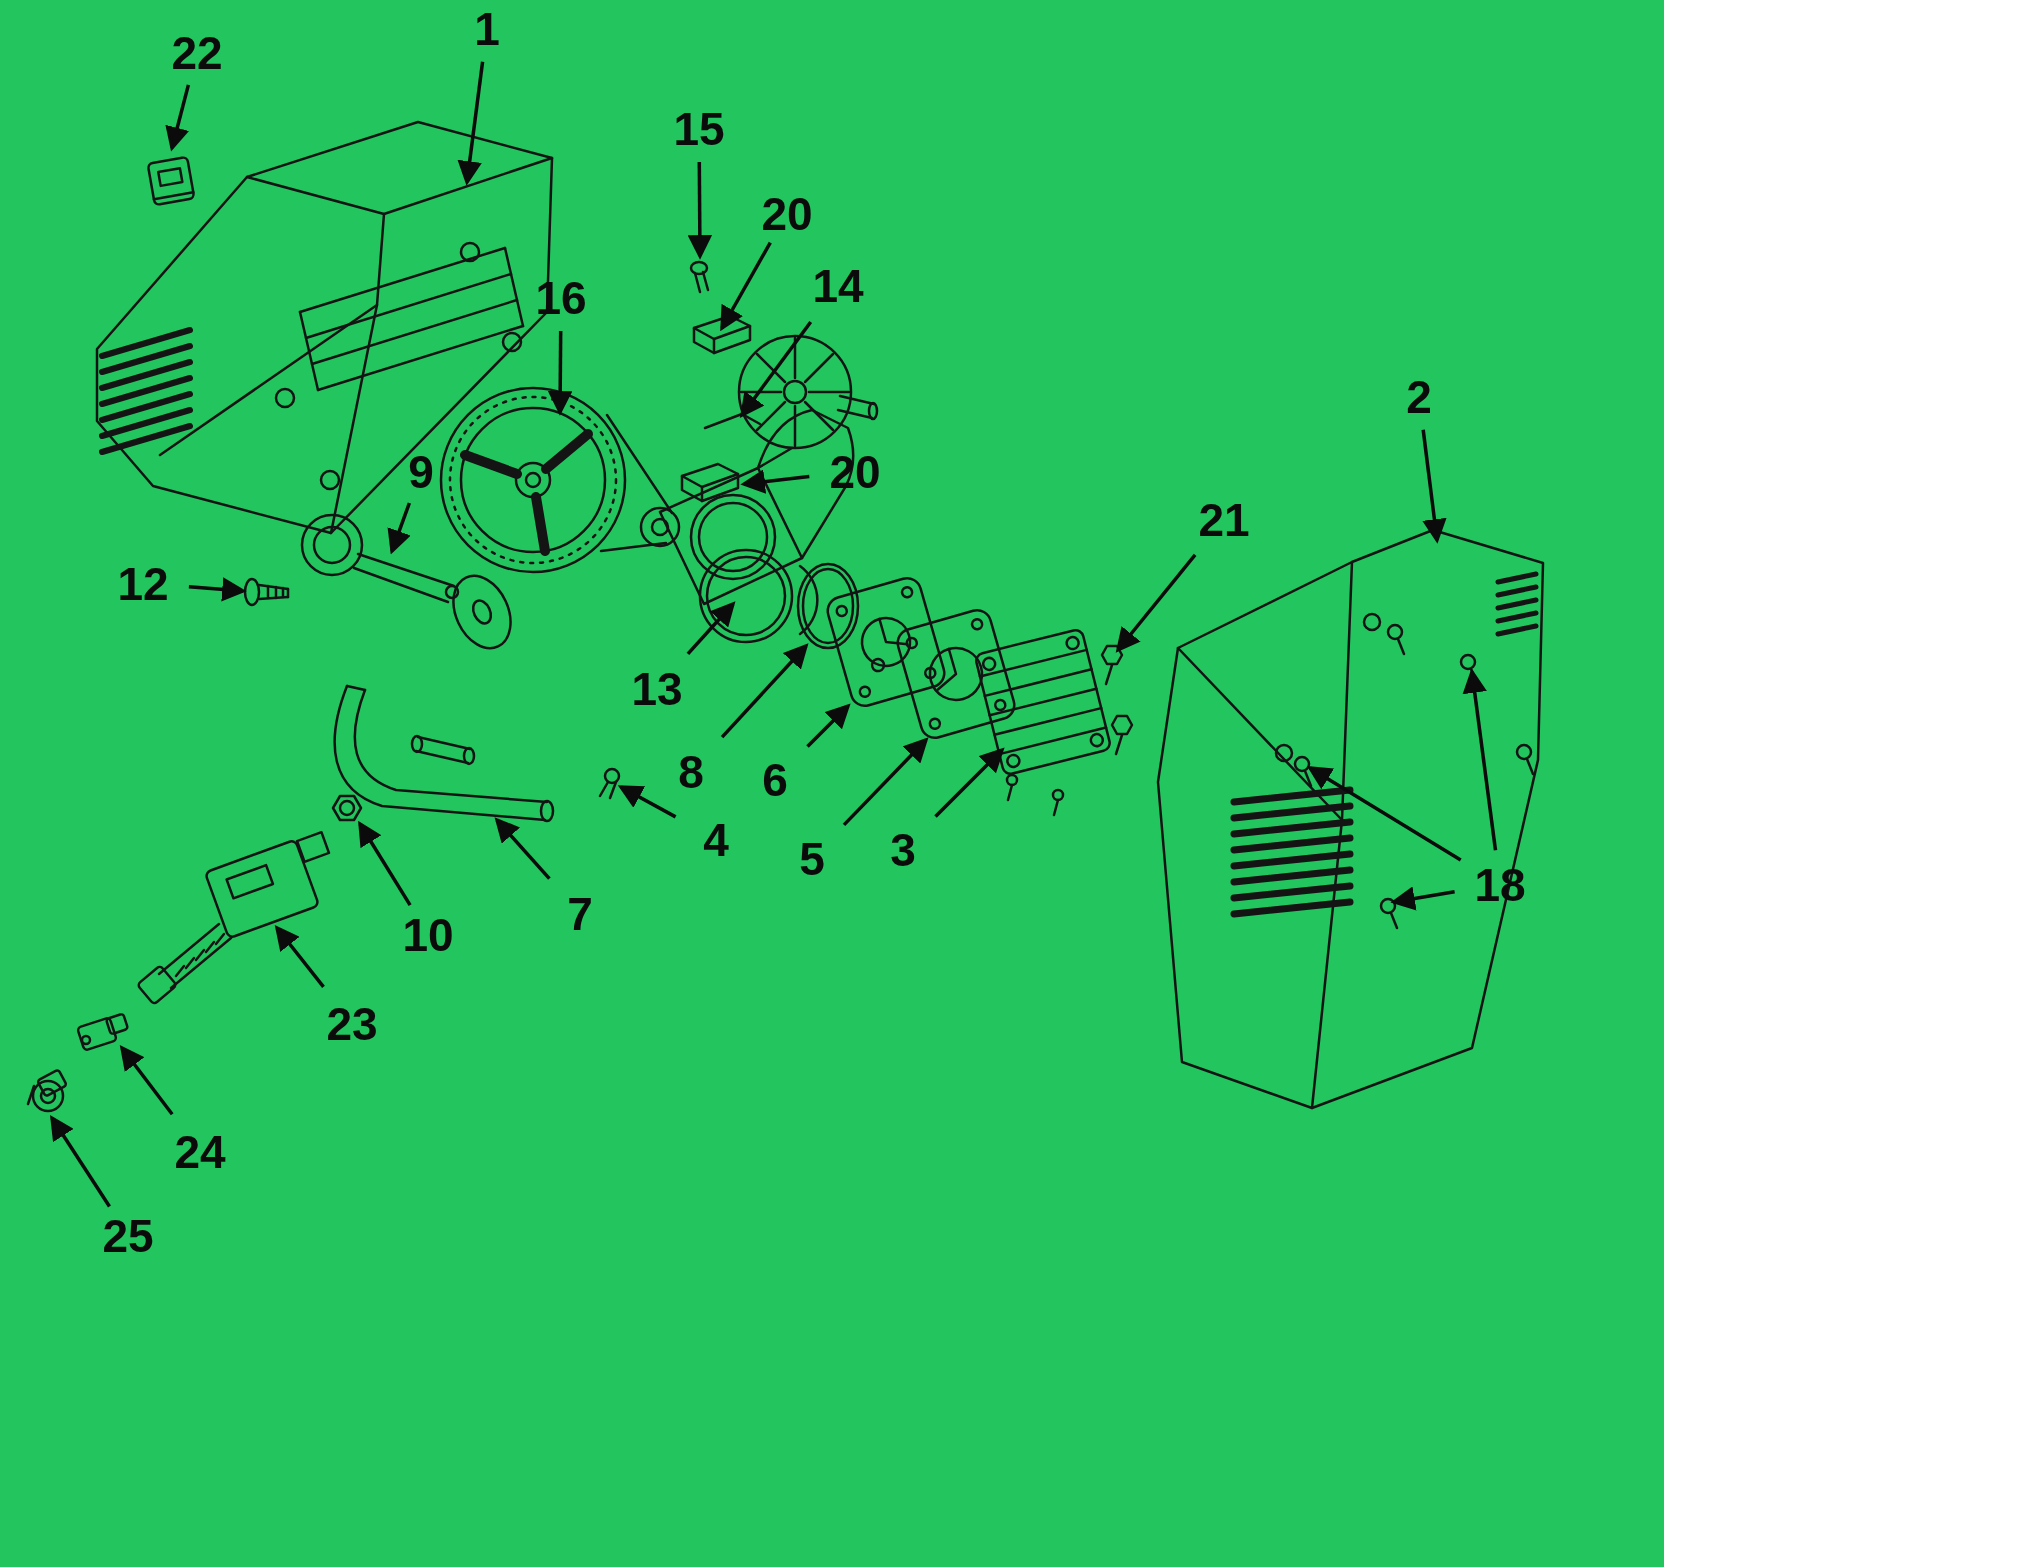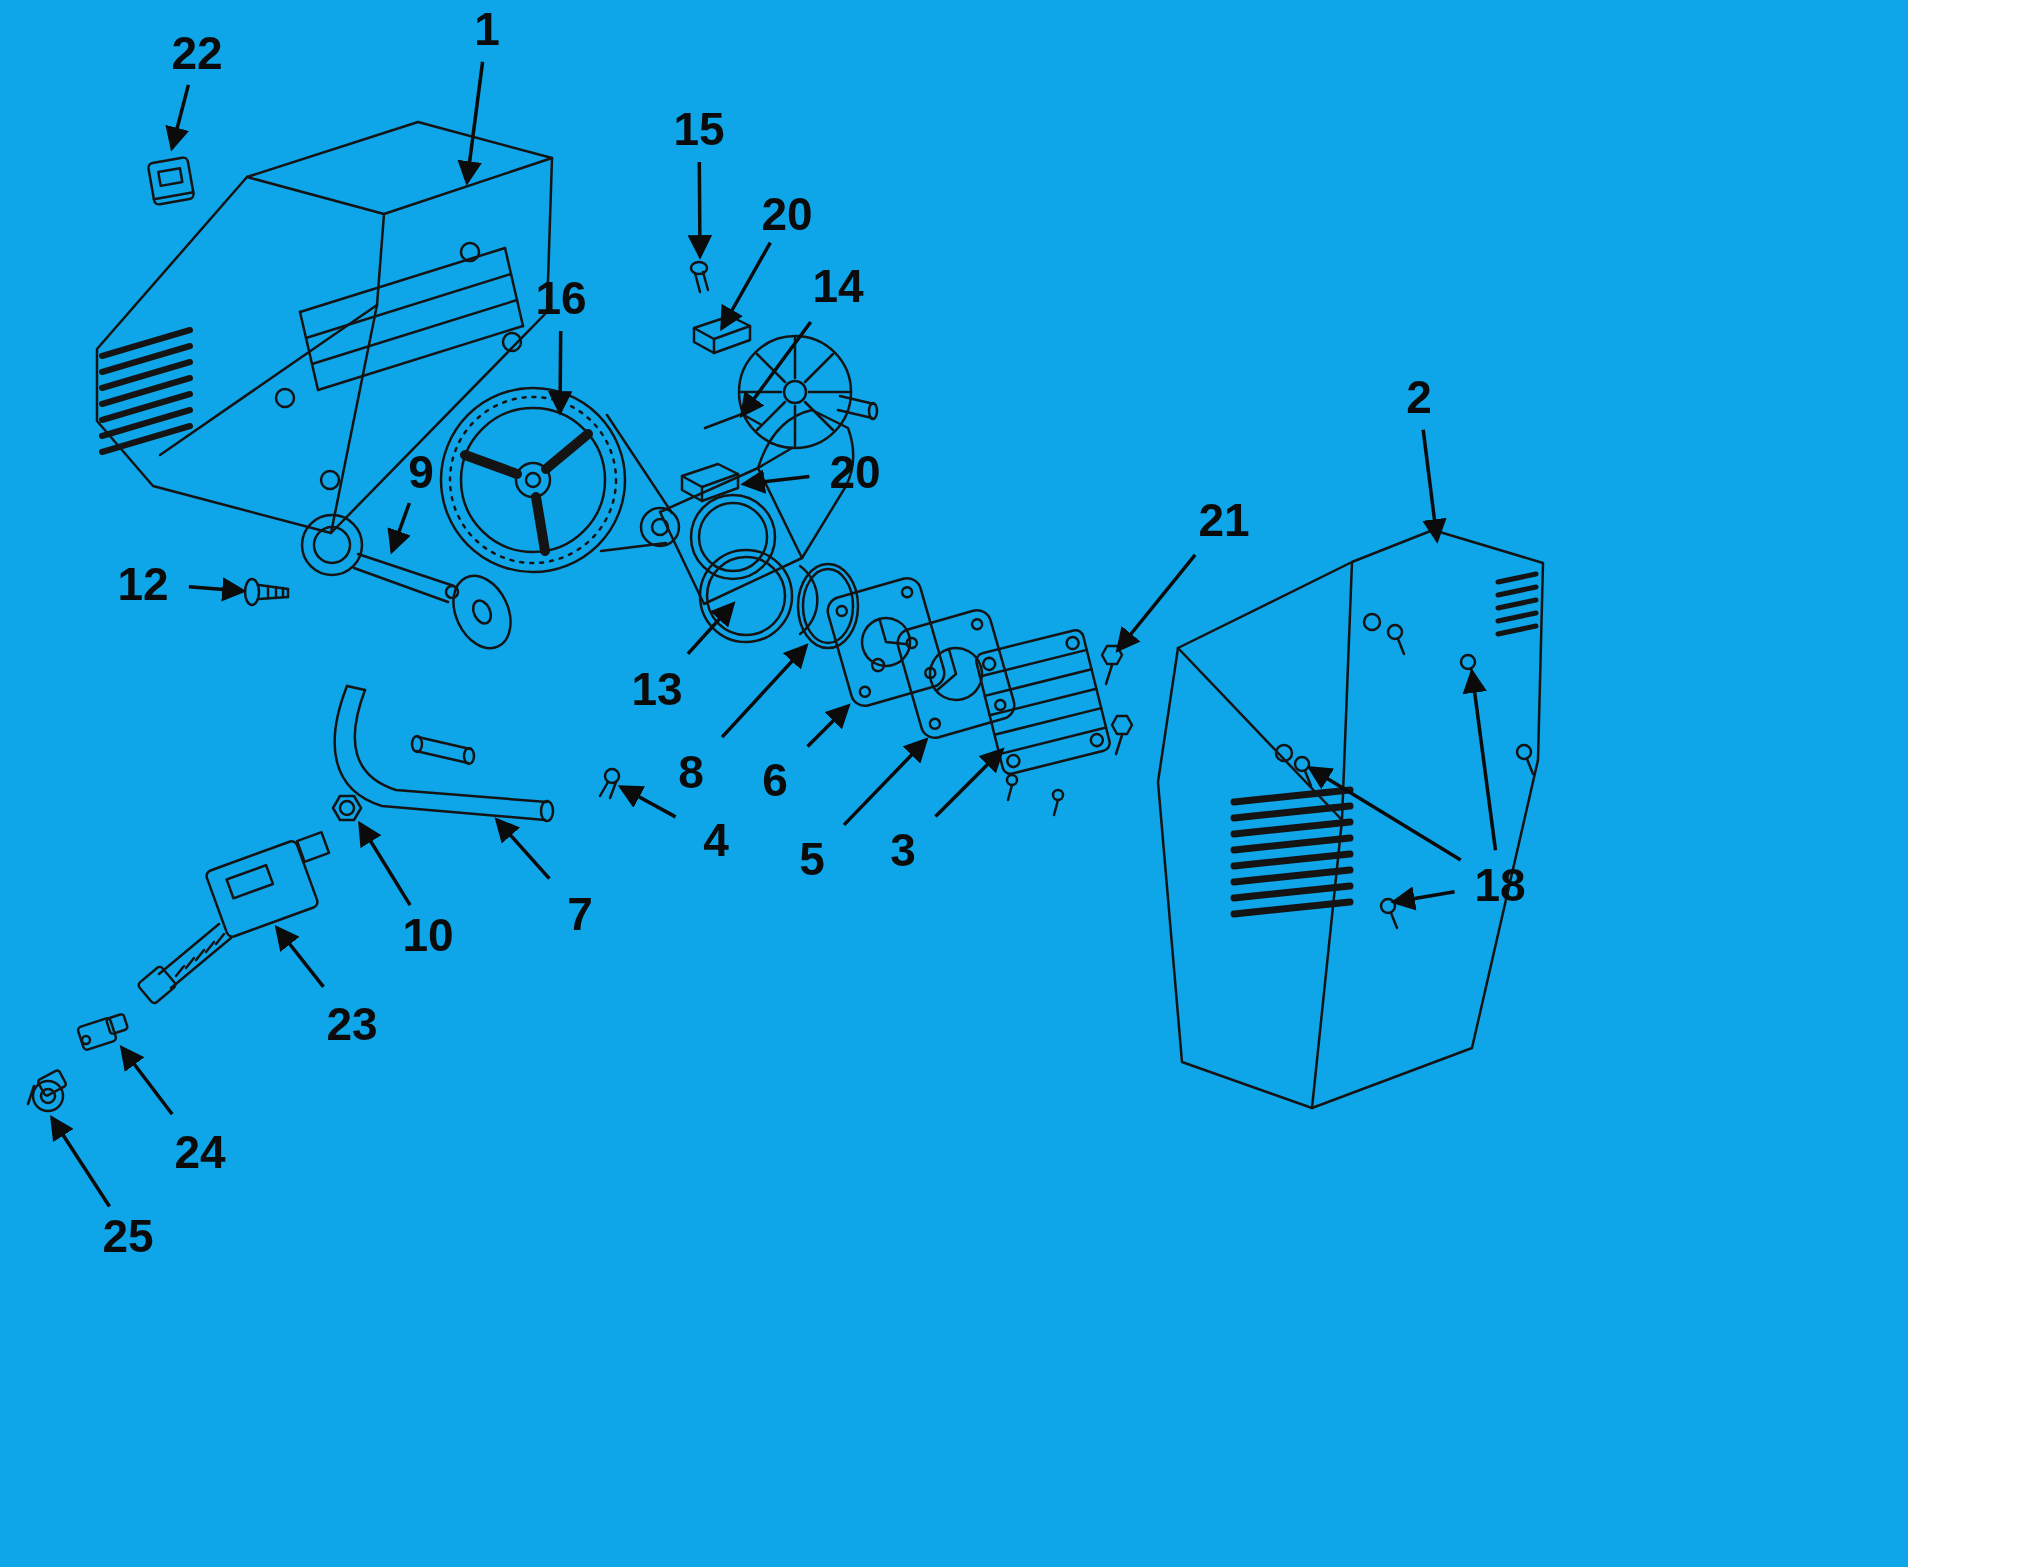--- a/index.html
+++ b/index.html
@@ -1,16 +1,16 @@
 <!DOCTYPE html>
 <html><head>
 <meta charset="utf-8">
 <style>
   html,body{margin:0;padding:0;background:#ffffff;}
-  .page{position:relative;width:1908px;height:1567px;background:#0ea5e9;overflow:hidden;}
+  .page{position:relative;width:1664px;height:1567px;background:#22c55e;overflow:hidden;}
   .page svg{display:block;width:2030px;height:1567px;}
   #parts{stroke:#141414;stroke-width:2.5;fill:none;stroke-linecap:round;stroke-linejoin:round;}
   .lv{stroke-width:6;}
   .lv2{stroke-width:7;}
   .lv3{stroke-width:5;}
   .thick{stroke-width:10;}
   .callout-label{font-family:"Liberation Sans","DejaVu Sans",sans-serif;font-weight:700;font-size:46px;fill:#0b0b0b;text-anchor:middle;stroke:none;}
   .leader{stroke:#0b0b0b;stroke-width:3.5;fill:none;}
 </style>
 </head>

